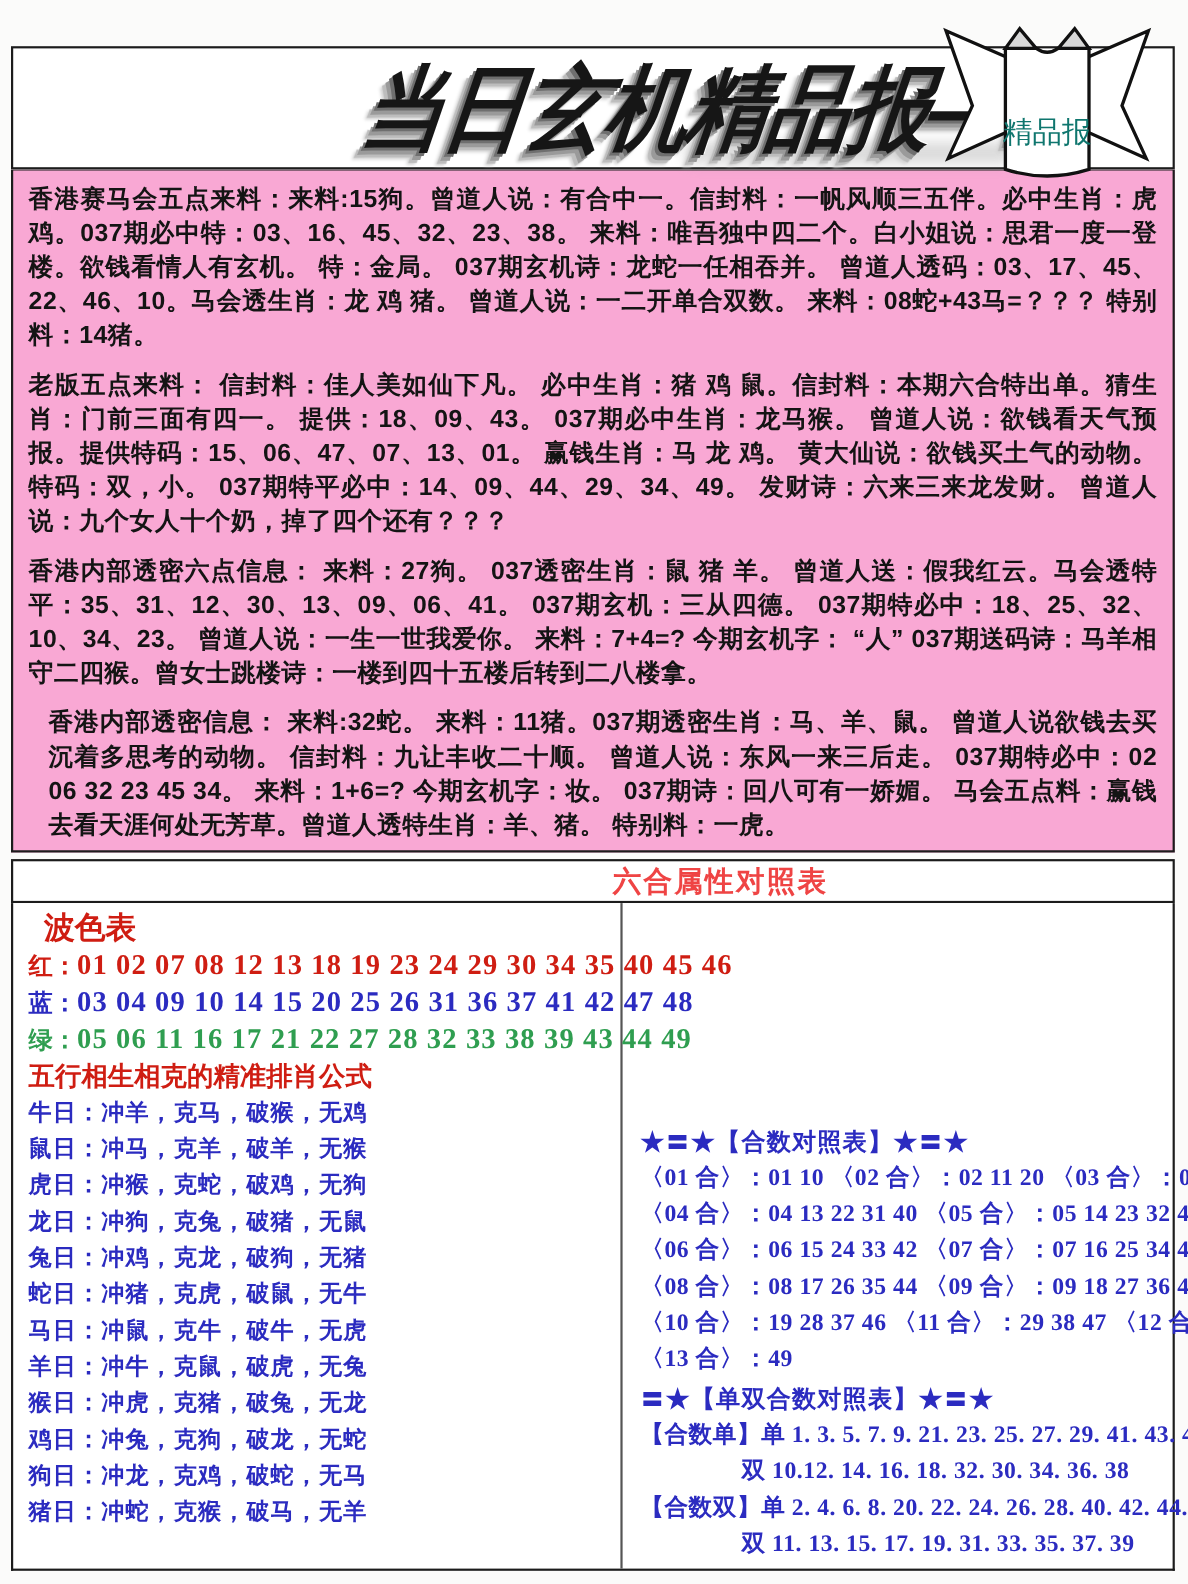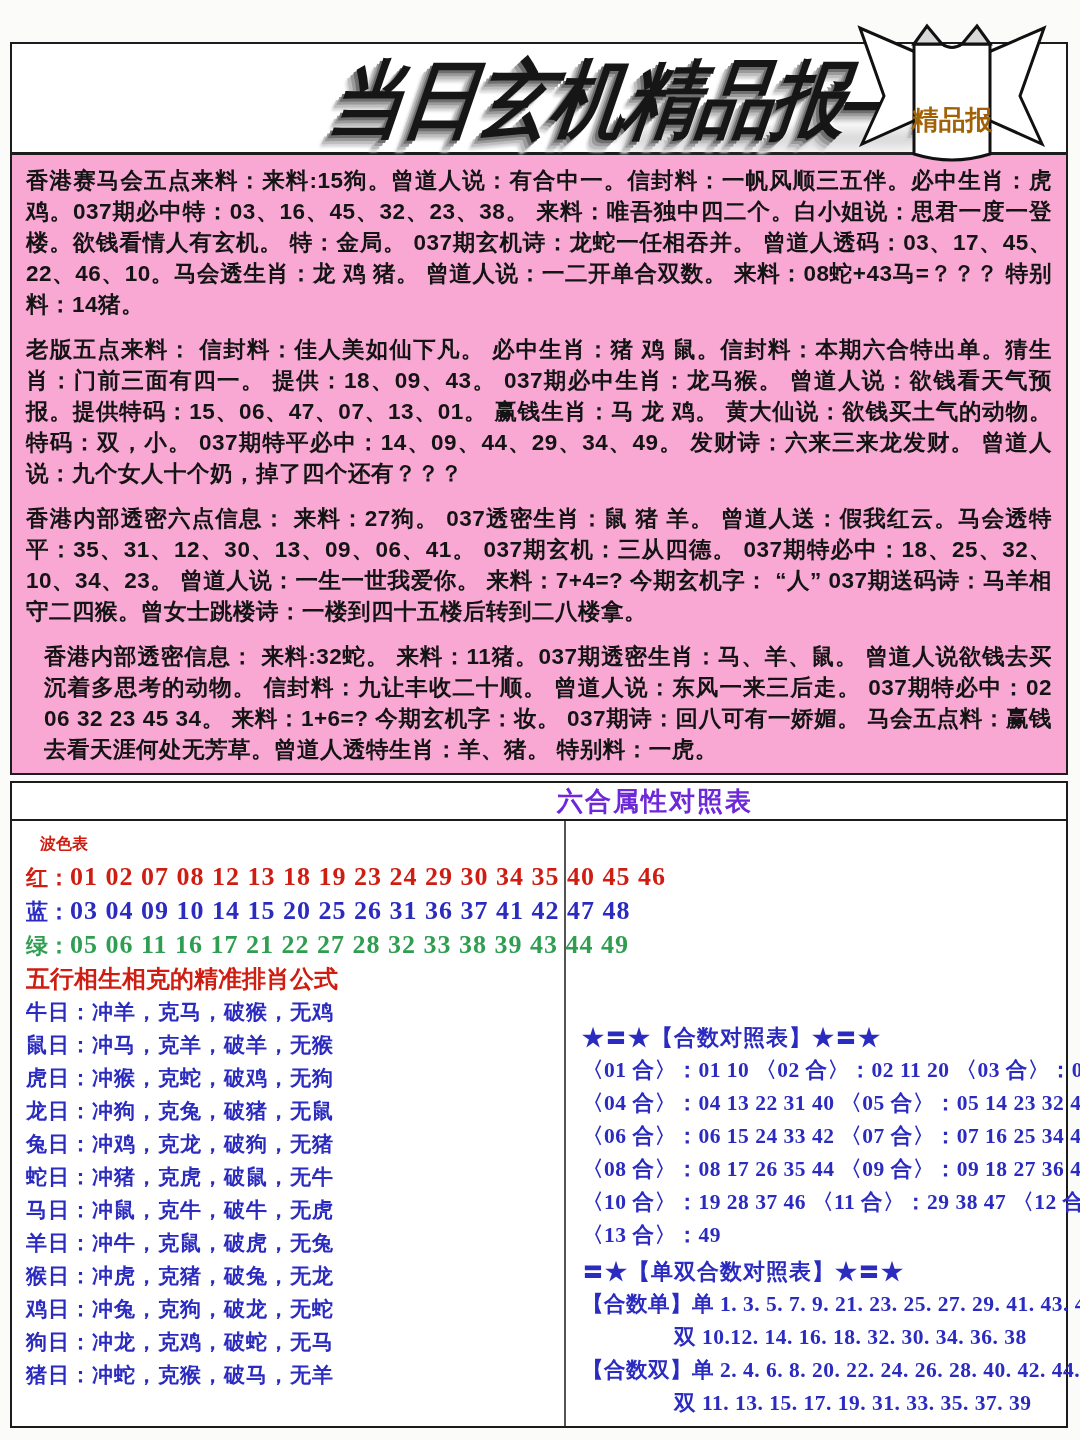--- a/index.html
+++ b/index.html
@@ -37,21 +37,21 @@
   .smudge-a{
     position:absolute;left:610px;top:86px;width:300px;height:18px;
     background:#8a8a8a;opacity:.35;filter:blur(7px);border-radius:8px;
   }
   .ribbon{
     position:absolute;right:16px;top:-26px;width:196px;height:158px;
   }
   .ribbon svg{width:100%;height:100%;}
   .ribbon-text{
     position:absolute;left:50%;top:84px;transform:translateX(-50%);
-    font-size:27px;font-weight:bold;color:#a16207;white-space:nowrap;
+    font-size:27px;font-weight:normal;color:#0f766e;white-space:nowrap;
   }
   
   .tips{
     border-left:2px solid #1c1c1c;border-right:2px solid #1c1c1c;border-bottom:2px solid #1c1c1c;
     border-top:1px solid #1c1c1c;
     background:#f9a8d4;
     padding:10px 14px 8px 14px;
     min-height:585px;box-sizing:border-box;
   }
   .tip{
@@ -61,21 +61,21 @@
   }
   .tip:last-child{margin-bottom:0;margin-left:18px;}
   
   .attr-band{
     margin-top:6px;
     border:2px solid #1c1c1c;background:#fff;
     height:36px;line-height:36px;
     text-align:center;
   }
   .attr-band span{
-    font-size:26px;font-weight:bold;color:#6d28d9;
+    font-size:26px;font-weight:bold;color:#ef4444;
     position:relative;left:116px;letter-spacing:2px;
   }
   .attr-body{
     border-left:2px solid #1c1c1c;border-right:2px solid #1c1c1c;border-bottom:2px solid #1c1c1c;
     background:#fff;
     display:flex;
     min-height:591px;box-sizing:border-box;
   }
   .col-left{
     width:554px;box-sizing:border-box;
@@ -83,21 +83,21 @@
     padding:6px 6px 6px 14px;
   }
   .col-right{
     flex:1;box-sizing:border-box;
     padding:200px 6px 6px 16px;
   }
   .row{font-weight:bold;line-height:33px;white-space:nowrap;}
   .c-red{color:#cf1d12;}
   .c-blue{color:#2b2bc0;}
   .c-green{color:#2f9e50;}
-  .bose-title{font-size:16px;padding-left:14px;}
+  .bose-title{font-size:28px;padding-left:14px;}
   .wave{font-size:22px;}
   .wave .nums{font-family:"Liberation Serif",serif;font-size:26px;letter-spacing:1px;}
   .formula-title{font-size:24px;}
   .zodiac{font-size:21px;letter-spacing:1px;}
   .hdr{font-size:22px;letter-spacing:1px;}
   .rline{font-family:"Liberation Serif",serif;font-size:21.5px;letter-spacing:.5px;}
   .indent{padding-left:92px;}
   .hdr2gap{margin-top:3px;}
 </style>
 </head>

